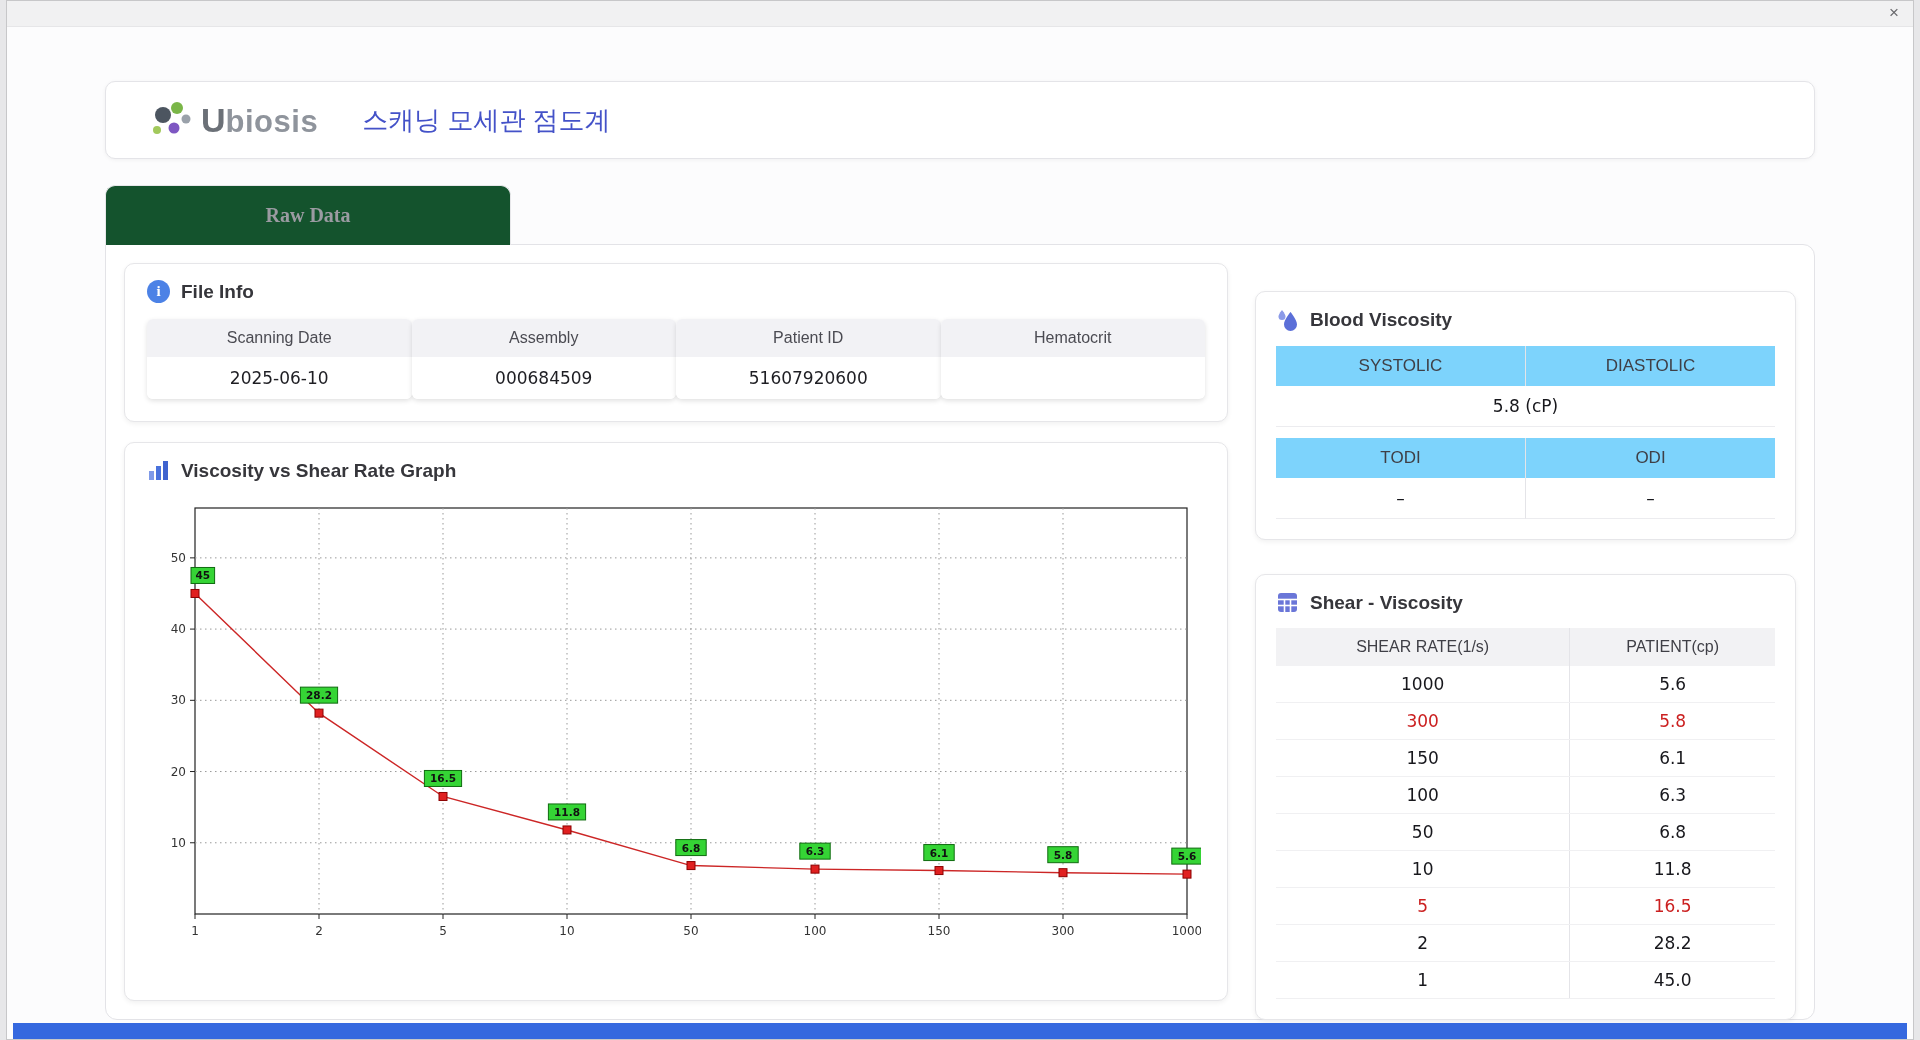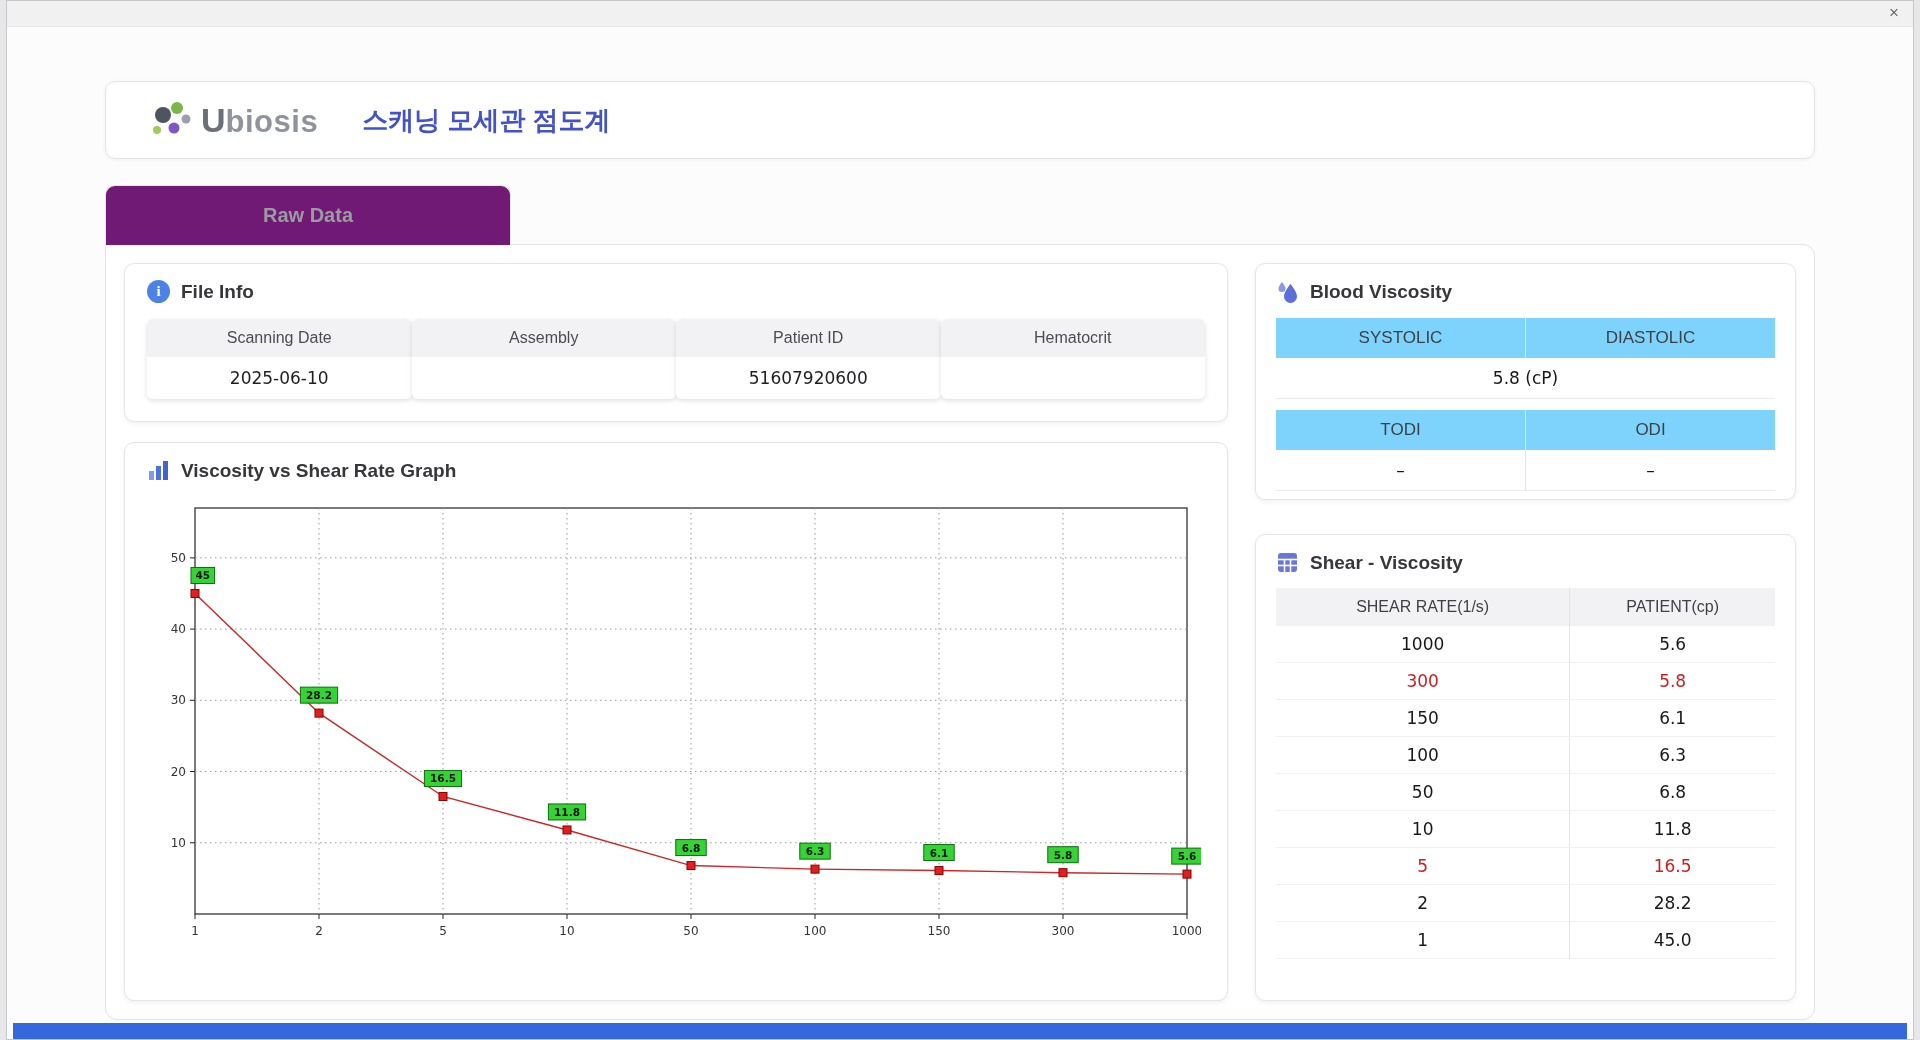--- a/index.html
+++ b/index.html
@@ -13,28 +13,28 @@
   .close-btn { position:absolute; right:14px; top:2px; font-size:17px; color:#6a6a6e; cursor:pointer; line-height:20px; }
 
   .app { padding:54px 98px 0 98px; }
 
   .header-card { height:78px; background:#ffffff; border:1px solid #e4e4e8; border-radius:10px;
                  box-shadow:0 1px 4px rgba(0,0,0,0.05);
                  display:flex; align-items:center; padding:0 42px; gap:44px; }
   .logo { display:flex; align-items:center; gap:7px; }
   .logo-u    { font-size:34px; font-weight:700; color:#6b7077; }
   .logo-rest { font-size:31px; font-weight:600; color:#8f949c; letter-spacing:0.5px; }
-  .app-title { font-size:26px; font-weight:700; color:#4452c8; }
+  .app-title { font-size:26px; font-weight:400; color:#4452c8; }
 
   .tabs { display:flex; margin-top:26px; position:relative; z-index:3; }
   .tab { width:406px; height:60px; display:flex; align-items:center; justify-content:center;
          font-size:20px; font-weight:700; border-radius:10px 10px 0 0; cursor:pointer; }
   .tab.active { background:#ffffff; border:1px solid #e3e3e7; border-bottom:1px solid #ffffff;
                 margin-bottom:-1px; color:#2e2e33; }
-  .tab.inactive { background:#701a75; border:1px solid #e7e7ea; border-bottom:none; color:#9b9ba2; }
+  .tab.inactive { background:#14532d; border:1px solid #e7e7ea; border-bottom:none; color:#9b9ba2;font-family:Liberation Serif, serif; }
 
   .content-panel { position:relative; z-index:2; background:#ffffff; border:1px solid #e3e3e7;
                    border-radius:0 12px 12px 12px; margin-top:-1px; padding:18px;
                    display:flex; gap:27px; height:776px; }
 
   .left-col  { width:1104px; display:flex; flex-direction:column; gap:20px; }
   .right-col { flex:1; display:flex; flex-direction:column; gap:34px; }
 
   .card { background:#ffffff; border:1px solid #e6e6e9; border-radius:10px;
           box-shadow:0 2px 5px rgba(0,0,0,0.06); }
@@ -53,21 +53,21 @@
   .field-label { background:#f2f2f5; text-align:center; padding:10px 0; font-size:16px; color:#4b4b52; }
   .field-value { background:#ffffff; text-align:center; padding:11px 0; font-size:17px; color:#1e1e23;
                  font-family:"DejaVu Sans", sans-serif; min-height:41px; }
 
   
   .graph-card { padding:16px 22px; flex:1; }
   #chart { display:block; margin-top:12px; width:1054px; height:486px;
            font-family:"DejaVu Sans", sans-serif; }
 
   
-  .bv-card { padding:16px 20px 8px; }
+  .bv-card { padding:16px 20px 20px;margin-top:28px; }
   .bv-table { margin-top:14px; }
   .bv-row { display:flex; }
   .bv-cell { flex:1; text-align:center; padding:10px 0; font-size:17px; }
   .bv-cell + .bv-cell { border-left:1px solid #e4e4e8; }
   .bv-head .bv-cell { background:#7dd3fc; color:#3f3f46;text-align:center; }
   .bv-val  .bv-cell { color:#17171c; border-bottom:1px solid #ececef; font-family:"DejaVu Sans", sans-serif; }
   .bv-spacer { height:11px; }
 
   
   .sv-card { padding:16px 20px 20px; flex:1; }
@@ -117,20 +117,21 @@
             <span class="icon-info">i</span>
             <span>File Info</span>
           </div>
           <div class="fields" id="file-fields">
               <div class="field">
                 <div class="field-label">Scanning Date</div>
                 <div class="field-value">2025-06-10</div>
               </div>
               <div class="field">
                 <div class="field-label">Assembly</div>
+                <div class="field-value">000684509</div>
               </div>
               <div class="field">
                 <div class="field-label">Patient ID</div>
                 <div class="field-value">51607920600</div>
               </div>
               <div class="field">
                 <div class="field-label">Hematocrit</div>
                 <div class="field-value"></div>
               </div>
             </div>

